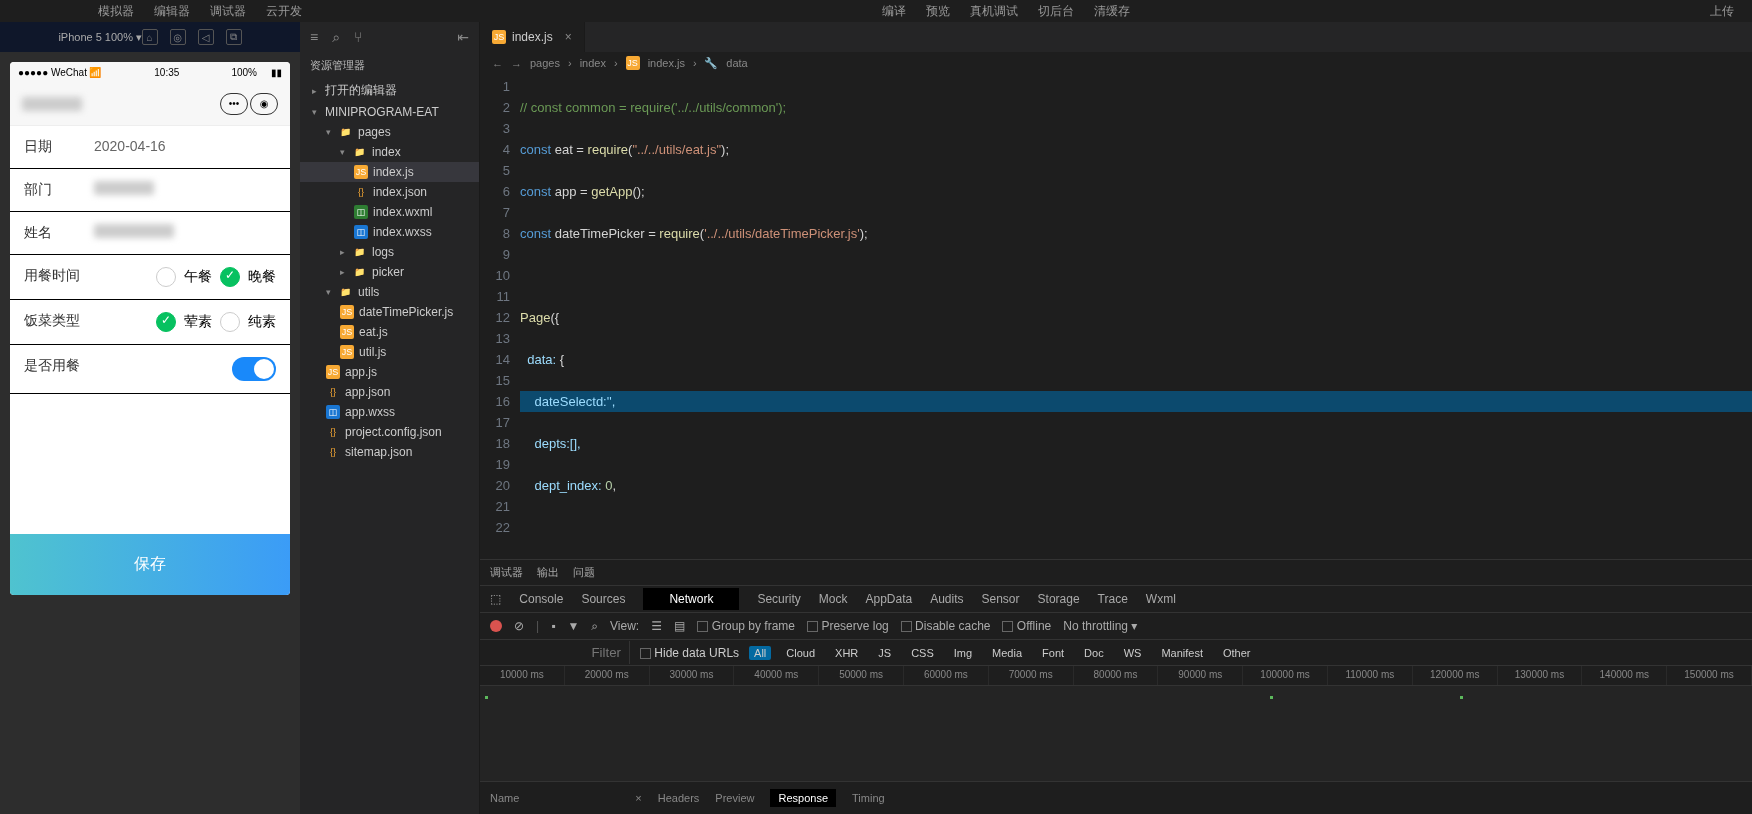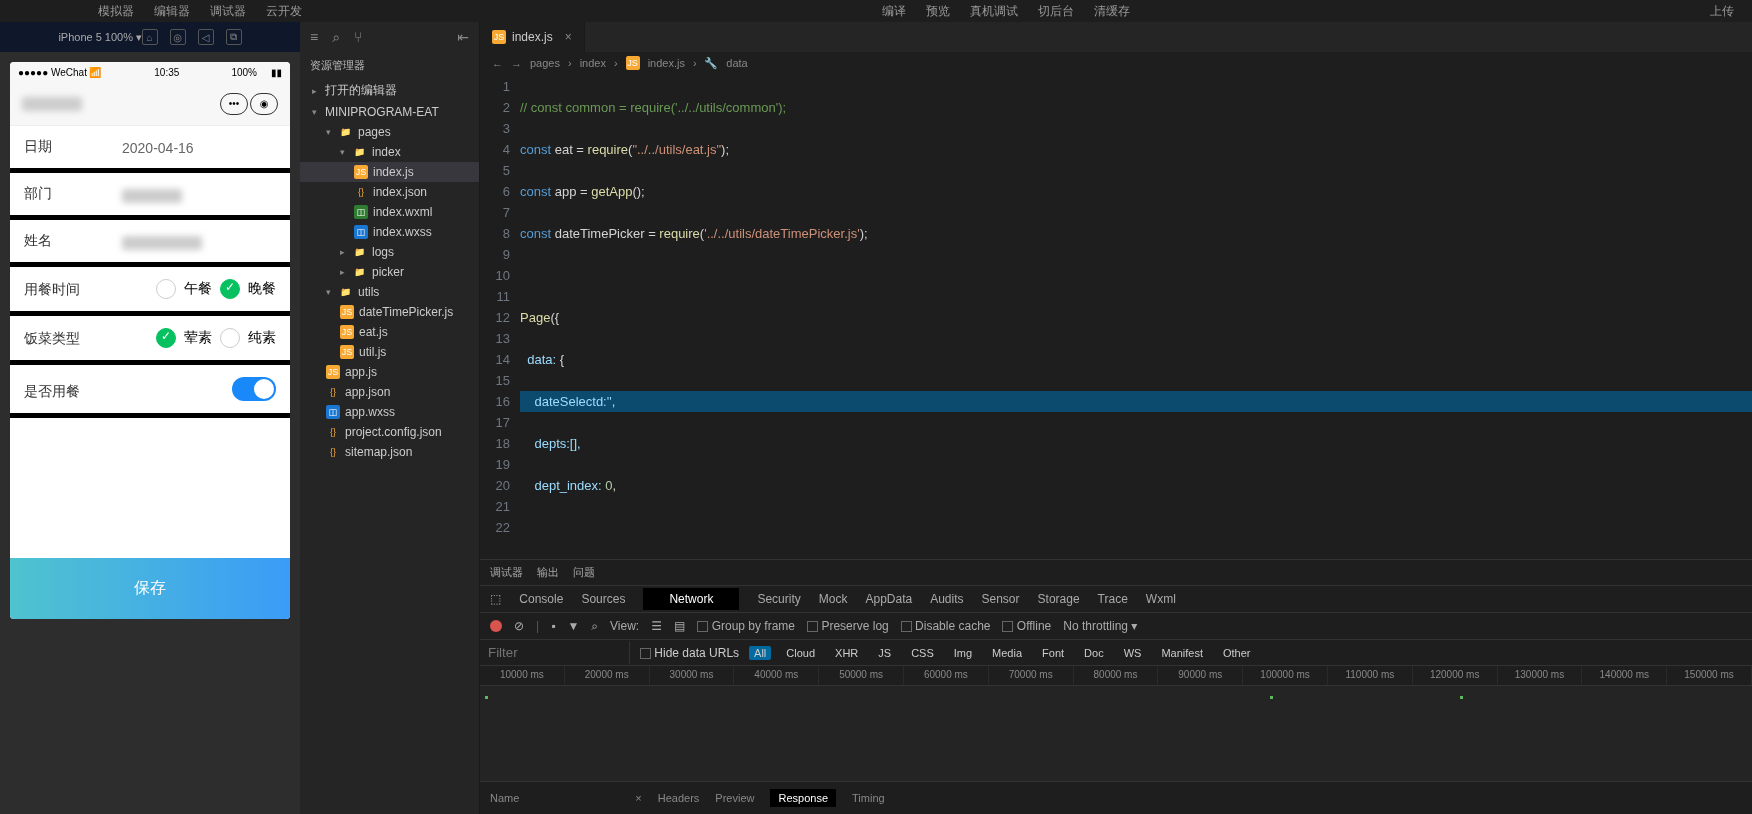--- a/index.html
+++ b/index.html
@@ -16,21 +16,21 @@
 .sim-toolbar-left{color:#aaa;font-size:11px;}
 .sim-toolbar-right{display:flex;gap:12px;}
 .sim-icon{width:16px;height:16px;display:flex;align-items:center;justify-content:center;border:1px solid #555;border-radius:2px;color:#888;font-size:10px;}
 .phone{margin:10px auto 0;width:280px;background:#fff;border-radius:4px;overflow:hidden;color:#000;}
 .phone-status{height:20px;display:flex;align-items:center;padding:0 8px;font-size:10px;justify-content:space-between;background:#f7f7f7;}
 .phone-status-right{display:flex;align-items:flex-start;gap:14px;}
 .phone-header{height:44px;display:flex;align-items:center;justify-content:space-between;padding:0 12px;background:#f7f7f7;border-bottom:1px solid #eee;}
 .blur{filter:blur(3px);background:#ccc;height:14px;width:60px;border-radius:2px;}
 .pill{display:flex;gap:2px;}
 .pill-btn{width:28px;height:22px;border:1px solid #333;border-radius:11px;display:flex;align-items:center;justify-content:center;font-size:10px;}
-.form-row{display:flex;align-items:flex-end;padding:12px 14px;border-bottom:5px solid #000000;font-size:14px;gap:28px;}
+.form-row{display:flex;align-items:flex-start;padding:12px 14px;border-bottom:1px solid #000000;font-size:14px;}
 .form-label{width:70px;color:#333;}
 .form-value{flex:1;color:#666;}
 .radio-group{display:flex;align-items:center;gap:8px;margin-left:auto;}
 .radio{width:20px;height:20px;border-radius:50%;border:1.5px solid #ccc;}
 .radio.checked{background:#07c160;border-color:#07c160;position:relative;}
 .radio.checked::after{content:"✓";color:#fff;font-size:12px;position:absolute;top:0;left:4px;}
 .toggle{width:44px;height:24px;background:#1989fa;border-radius:12px;margin-left:auto;position:relative;}
 .toggle::after{content:"";width:20px;height:20px;background:#fff;border-radius:50%;position:absolute;right:2px;top:2px;}
 .save-btn{margin-top:auto;height:61px;background:linear-gradient(90deg,#4fc3cf,#3b9cf7);color:#fff;display:flex;align-items:center;justify-content:center;font-size:16px;}
 
@@ -64,21 +64,21 @@
 .hl{background:#0c4a6e;}
 .cm{color:#6a9955;}.kw{color:#569cd6;}.fn{color:#dcdcaa;}.st{color:#ce9178;}.num{color:#b5cea8;}.id{color:#9cdcfe;}.pc{color:#d4d4d4;}
 
 .devtools{height:255px;background:#1e1e1e;border-top:1px solid #333;display:flex;flex-direction:column;}
 .dt-tabs{height:26px;display:flex;align-items:center;padding:0 10px;gap:14px;color:#aaa;font-size:11px;border-bottom:1px solid #333;}
 .dt-subtabs{height:26px;display:flex;align-items:center;padding:0 10px;gap:18px;color:#aaa;font-size:12px;}
 .dt-subtabs .active{color:#fff;background:#000;padding:4px 26px;}
 .dt-toolbar{height:28px;display:flex;align-items:center;padding:0 10px;gap:12px;color:#aaa;font-size:12px;border-top:1px solid #333;border-bottom:1px solid #333;}
 .rec{width:12px;height:12px;background:#d9534f;border-radius:50%;}
 .filter-row{height:26px;display:flex;align-items:center;padding:0 0 0 0;gap:10px;border-bottom:1px solid #333;}
-.filter-input{background:#1e1e1e;border:none;color:#888;padding:4px 8px;width:150px;outline:none;border-right:1px solid #333;}
+.filter-input{background:#1e1e1e;border:none;color:#888;padding:4px 8px;width:150px;outline:none;border-right:1px solid #333;text-align:right;}
 .chip{padding:1px 5px;border-radius:2px;font-size:11px;}
 .chip.active{background:#0369a1;}
 .timeline{height:20px;display:flex;border-bottom:1px solid #333;}
 .tick{flex:1;text-align:center;color:#888;font-size:10px;border-right:1px solid #2a2a2a;padding-top:3px;}
 .net-body{flex:1;background:#242424;position:relative;}
 .green-dot{position:absolute;width:3px;height:3px;background:#5cb85c;}
 .bottom-tabs{height:24px;display:flex;align-items:center;gap:16px;padding:16px 10px;color:#888;font-size:11px;border-top:1px solid #333;}
 .bottom-tabs .active{background:#000;color:#fff;padding:3px 8px;}
 .cb{width:11px;height:11px;border:1px solid #666;display:inline-block;vertical-align:middle;}
 </style>

